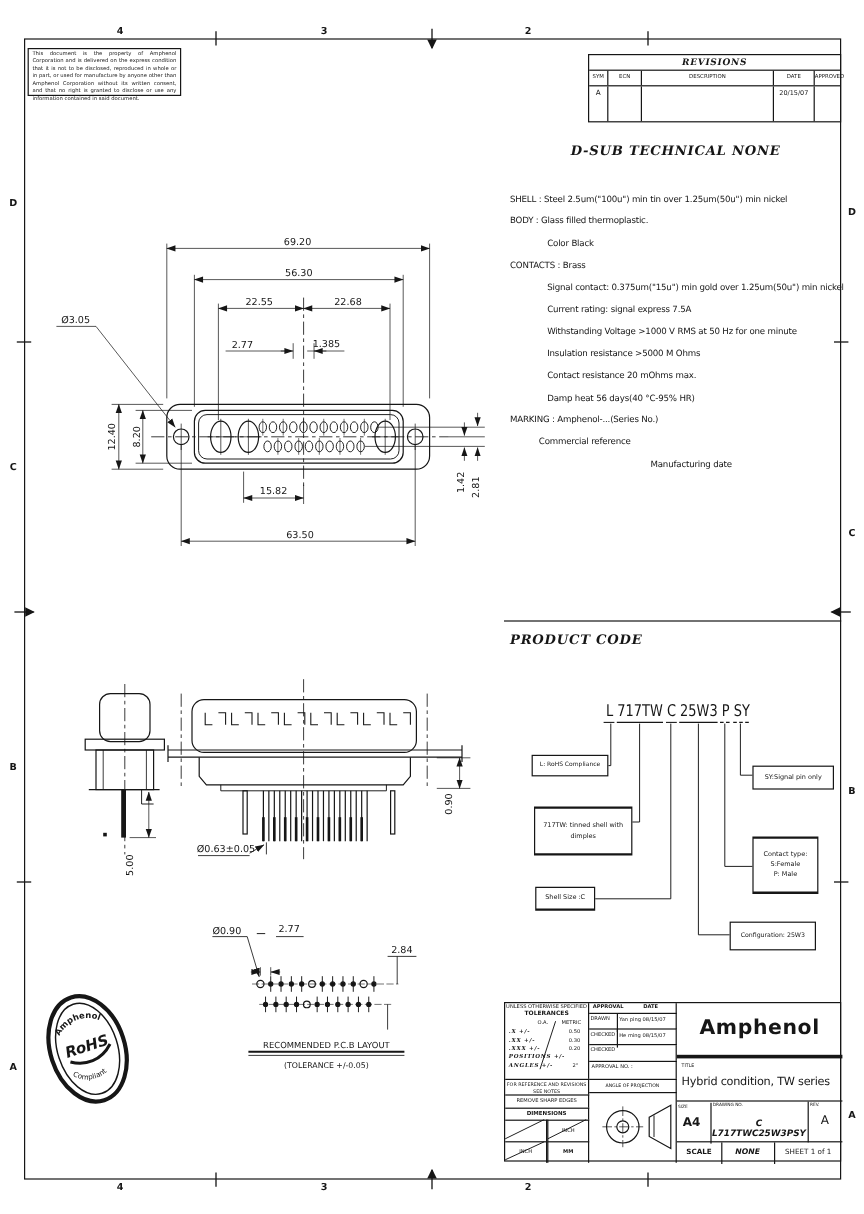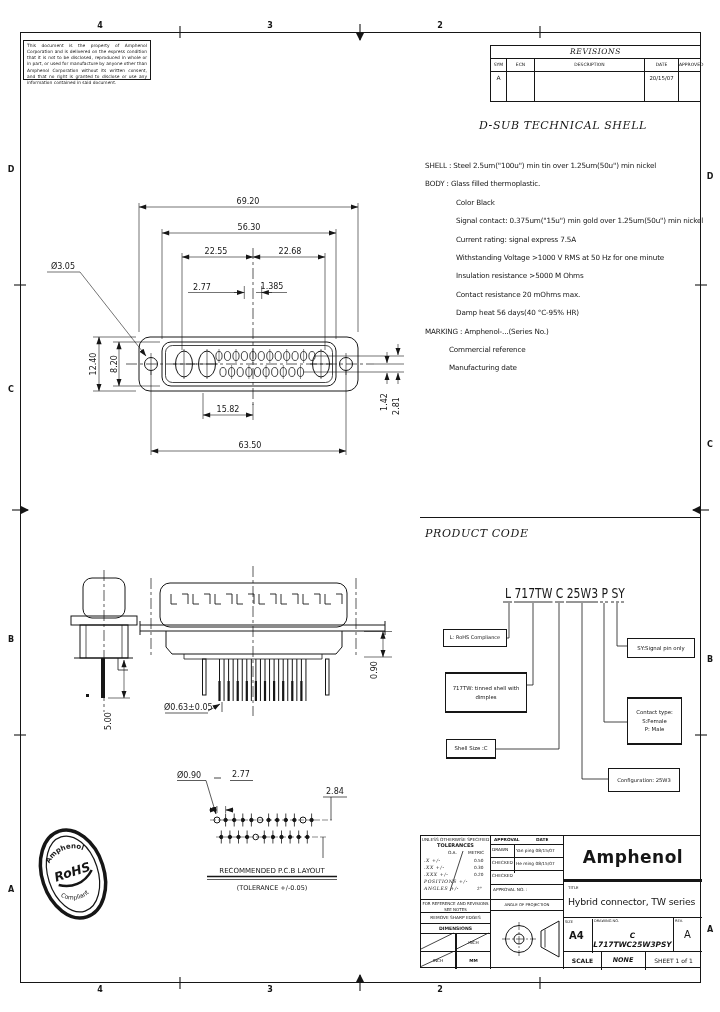--- a/index.html
+++ b/index.html
@@ -6,21 +6,21 @@
   .sheet{position:relative;width:720px;height:1012px;background:#fff;
          font-family:"DejaVu Sans",sans-serif;color:#161616;overflow:hidden;}
   .abs{position:absolute;}
   .frame{left:20px;top:32px;width:679px;height:949px;border:1.6px solid #161616;}
   .zone{font-size:8px;font-weight:bold;width:12px;text-align:center;}
   .hline{border-top:1px solid #161616;height:0;}
   
   .disclaimer{left:23px;top:40px;width:128px;height:40px;border:1.4px solid #161616;
     font-size:4.4px;line-height:1.4;padding:2px 3px;text-align:justify;box-sizing:border-box;}
   
-  .hd{font-family:"DejaVu Serif",serif;font-style:italic;font-weight:normal;letter-spacing:.6px;}
+  .hd{font-family:"DejaVu Serif",serif;font-style:italic;font-weight:bold;letter-spacing:.6px;}
   
   .tech{left:425px;top:161px;width:278px;font-size:7.2px;letter-spacing:-.15px;}
   .tech div{height:18.4px;white-space:nowrap;}
   .ind{padding-left:31px;}
   
   .rev{left:490px;top:45px;width:211px;border:1.2px solid #161616;box-sizing:border-box;font-size:4.5px;}
   .rev .r{display:flex;border-top:1px solid #161616;}
   .rev .c{border-right:1px solid #161616;text-align:center;box-sizing:border-box;}
   .rev .c:last-child{border-right:none;}
   .rtitle{height:12px;text-align:center;font-size:7.5px;line-height:12px;}
@@ -73,34 +73,35 @@
     </div>
     <div class="r" style="height:29px;">
       <div class="c" style="width:16px;font-size:6px;line-height:12px;">A</div>
       <div class="c" style="width:28px;"></div>
       <div class="c" style="width:110px;"></div>
       <div class="c" style="width:34px;font-size:5.4px;line-height:12px;">20/15/07</div>
       <div class="c" style="width:21px;"></div>
     </div>
   </div>
 
-  <div class="abs hd" style="left:425px;top:119px;width:276px;text-align:center;font-size:11px;">D-SUB TECHNICAL SHELL</div>
+  <div class="abs hd" style="left:425px;top:119px;width:276px;text-align:center;font-size:11px;">D-SUB TECHNICAL NONE</div>
   <div class="abs tech">
     <div>SHELL : Steel 2.5um("100u") min tin over 1.25um(50u") min nickel</div>
     <div>BODY : Glass filled thermoplastic.</div>
     <div class="ind">Color  Black</div>
+    <div>CONTACTS : Brass</div>
     <div class="ind">Signal contact: 0.375um("15u") min gold over 1.25um(50u") min nickel</div>
     <div class="ind">Current rating: signal express 7.5A</div>
     <div class="ind">Withstanding Voltage &gt;1000 V RMS at 50 Hz for one minute</div>
     <div class="ind">Insulation resistance &gt;5000 M Ohms</div>
     <div class="ind">Contact resistance 20 mOhms max.</div>
     <div class="ind">Damp heat 56 days(40 °C-95% HR)</div>
     <div>MARKING : Amphenol-...(Series No.)</div>
     <div class="ind" style="padding-left:24px;">Commercial reference</div>
-    <div class="ind" style="padding-left:24px;">Manufacturing date</div>
+    <div class="ind" style="padding-left:24px;text-align:center;">Manufacturing date</div>
   </div>
 
   <div class="abs hline" style="left:420px;top:517px;width:281px;"></div>
 
   <div class="abs hd" style="left:425px;top:527px;font-size:11px;">PRODUCT CODE</div>
   <div class="abs code">L 717TW C 25W3 P SY</div>
 
   <div class="abs co" style="left:443px;top:629px;width:64px;height:18px;font-size:5px;">L: RoHS Compliance</div>
   <div class="abs co" style="left:445px;top:672px;width:82px;height:41px;border-top-width:2px;border-bottom-width:2px;padding:0 6px;">717TW: tinned shell with dimples</div>
   <div class="abs co" style="left:446px;top:739px;width:50px;height:20px;border-bottom-width:2px;">Shell Size :C</div>
@@ -154,21 +155,21 @@
     </div>
     <div class="cell br bt" style="left:70px;top:48px;width:73px;height:15px;padding:2px 0 0 2px;">APPROVAL NO. :</div>
     <div class="cell br bt ctr" style="left:70px;top:63px;width:73px;height:11px;font-size:3.9px;line-height:10px;">ANGLE OF PROJECTION</div>
     <div class="cell br bt" style="left:70px;top:74px;width:73px;height:59px;"></div>
 
     <div class="cell" style="left:143px;top:0;width:138px;height:46px;border-bottom:3px solid #161616;">
       <div class="ctr" style="font-size:17px;font-weight:bold;letter-spacing:.5px;padding-top:11px;font-family:'DejaVu Sans',sans-serif;">Amphenol</div>
     </div>
     <div class="cell" style="left:143px;top:46px;width:138px;height:35px;">
       <span class="abs" style="left:4px;top:3px;font-size:3.9px;">TITLE</span>
-      <div class="abs" style="left:4px;top:14px;width:134px;font-size:9.4px;letter-spacing:-.2px;white-space:nowrap;">Hybrid connector, TW series</div>
+      <div class="abs" style="left:4px;top:14px;width:134px;font-size:9.4px;letter-spacing:-.2px;white-space:nowrap;">Hybrid condition, TW series</div>
     </div>
     <div class="cell bt" style="left:143px;top:81px;width:138px;height:34px;">
       <span class="abs br" style="left:0;top:1px;width:28px;height:34px;">
         <span class="abs" style="left:1px;top:1px;font-size:3.6px;">SIZE</span>
         <span class="abs" style="left:5px;top:11px;font-size:10px;font-weight:bold;">A4</span>
       </span>
       <span class="abs br" style="left:28px;top:0;width:81px;height:34px;">
         <span class="abs" style="left:2px;top:1px;font-size:3.6px;">DRAWING NO.</span>
         <span class="abs ctr" style="left:0;top:13px;width:81px;font-size:7.4px;font-style:italic;font-weight:bold;">C L717TWC25W3PSY</span>
       </span>

